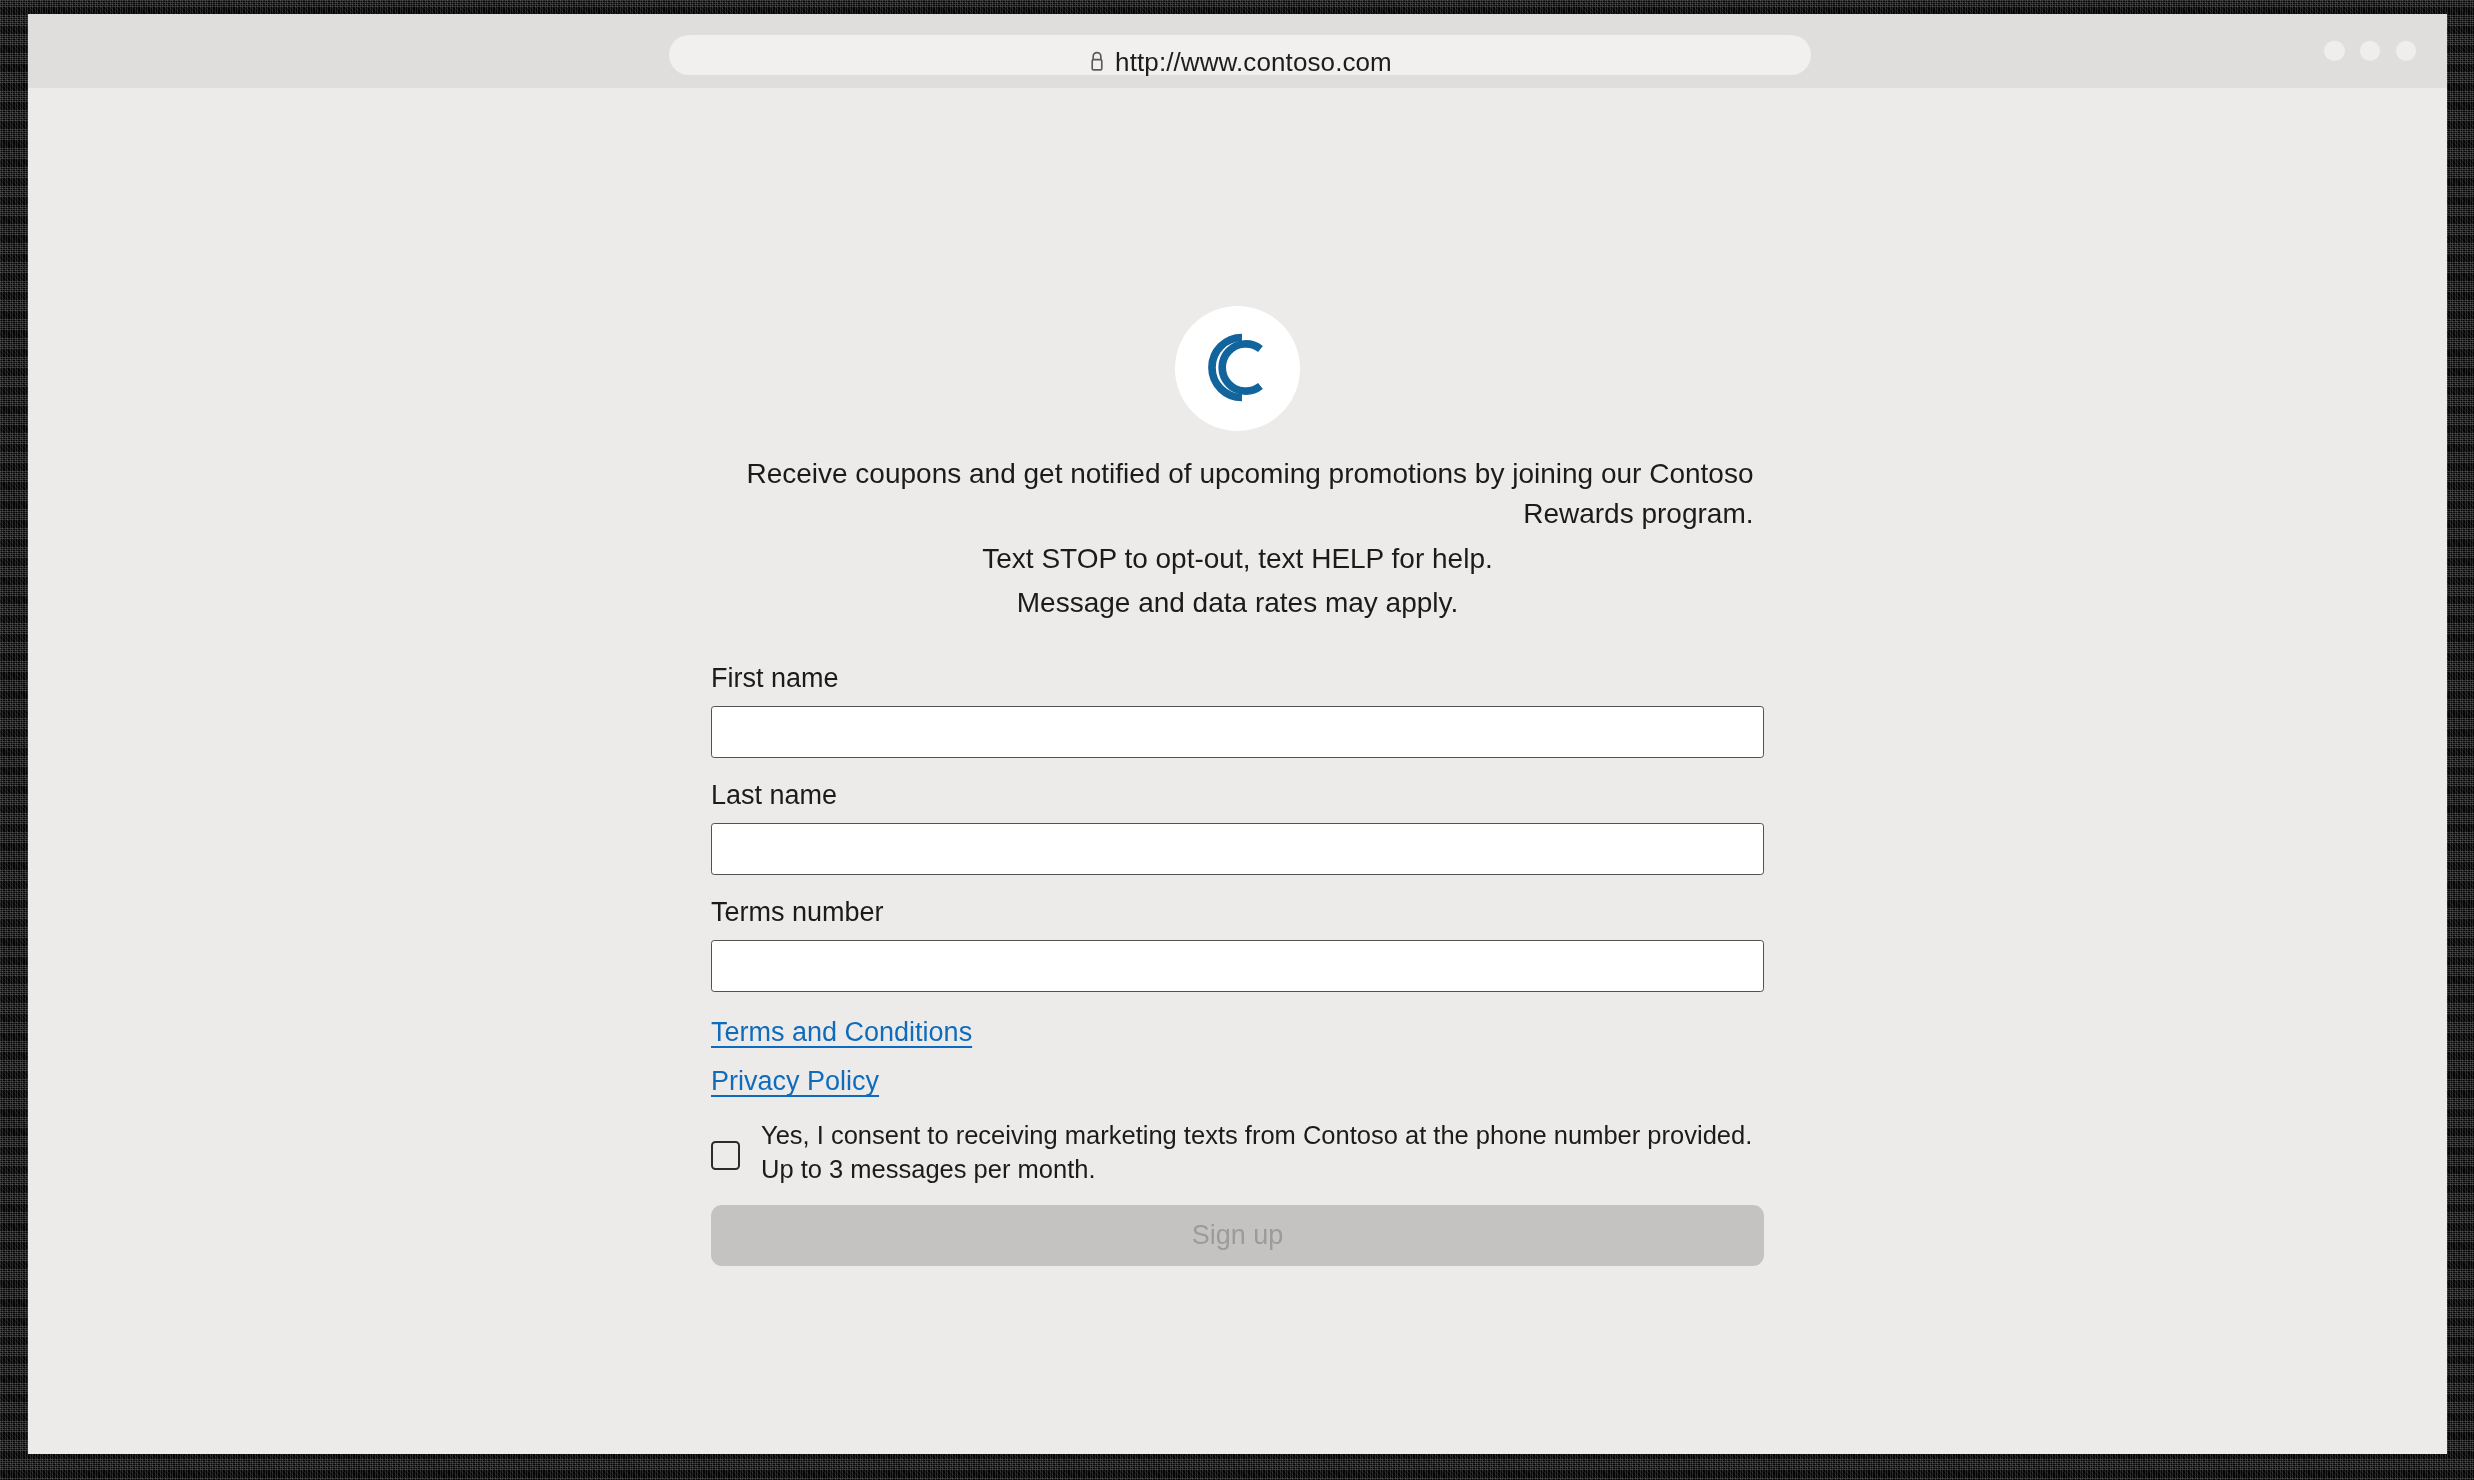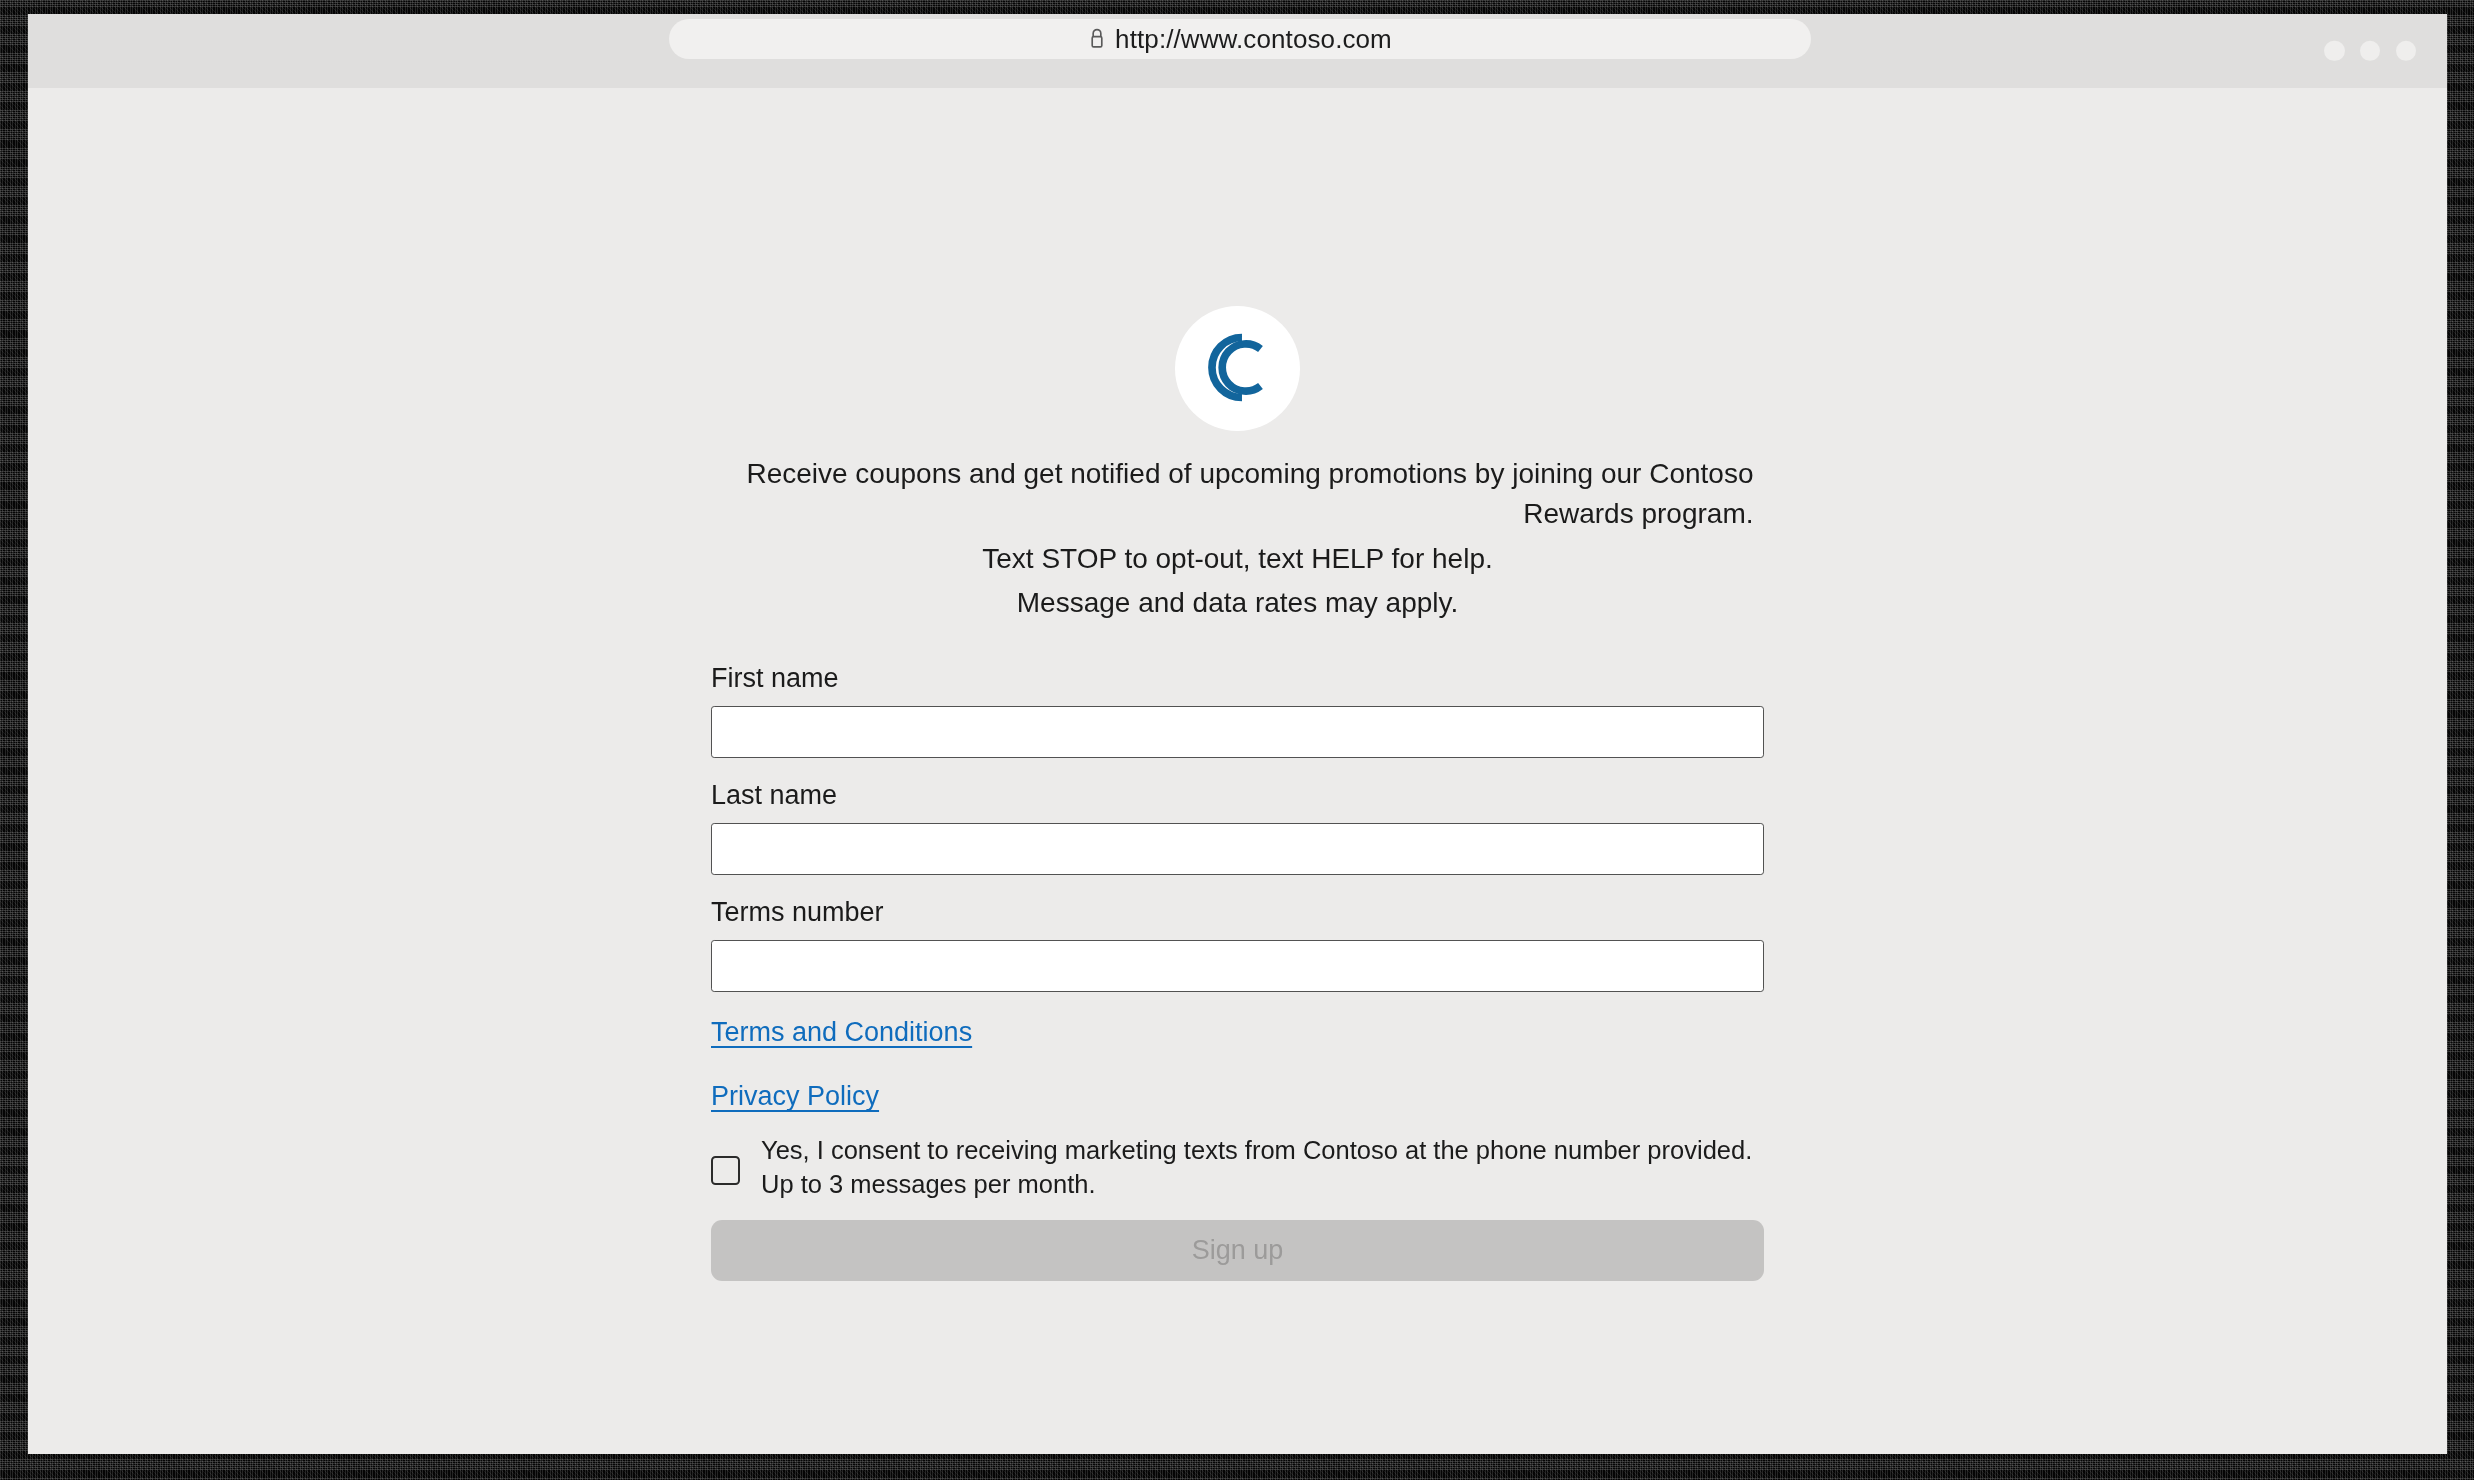--- a/index.html
+++ b/index.html
@@ -39,27 +39,27 @@
   #browser-bar {
     position: relative;
     height: 74px;
     width: 100%;
     background: #dfdedd;
   }
 
   #url-pill {
     position: absolute;
     left: 641px;
-    top: 5px;
+    top: 21px;
     width: 1142px;
     height: 40px;
     background: #f1f0ef;
     border-radius: 20px;
     display: flex;
-    align-items: center;
+    align-items: flex-end;
     justify-content: center;
     gap: 9px;
   }
 
   #lock-icon { display: block; }
 
   #url-text {
     font-size: 26px;
     color: #1d1d1d;
     line-height: 1;
@@ -172,21 +172,21 @@
     display: inline-block;
     font-size: 27px;
     color: #0f6cbd;
     text-decoration: underline;
     text-underline-offset: 4.5px;
     text-decoration-thickness: 1.9px;
     line-height: 1.1;
     cursor: pointer;
   }
   #terms-link-row { margin-top: 25.5px; }
-  #privacy-link-row { margin-top: 35px; }
+  #privacy-link-row { margin-top: 20px; }
 
   
   #consent-row {
     display: flex;
     align-items: center;
     margin-top: 21.7px;
     gap: 21px;
   }
   #consent-checkbox {
     flex: 0 0 auto;

